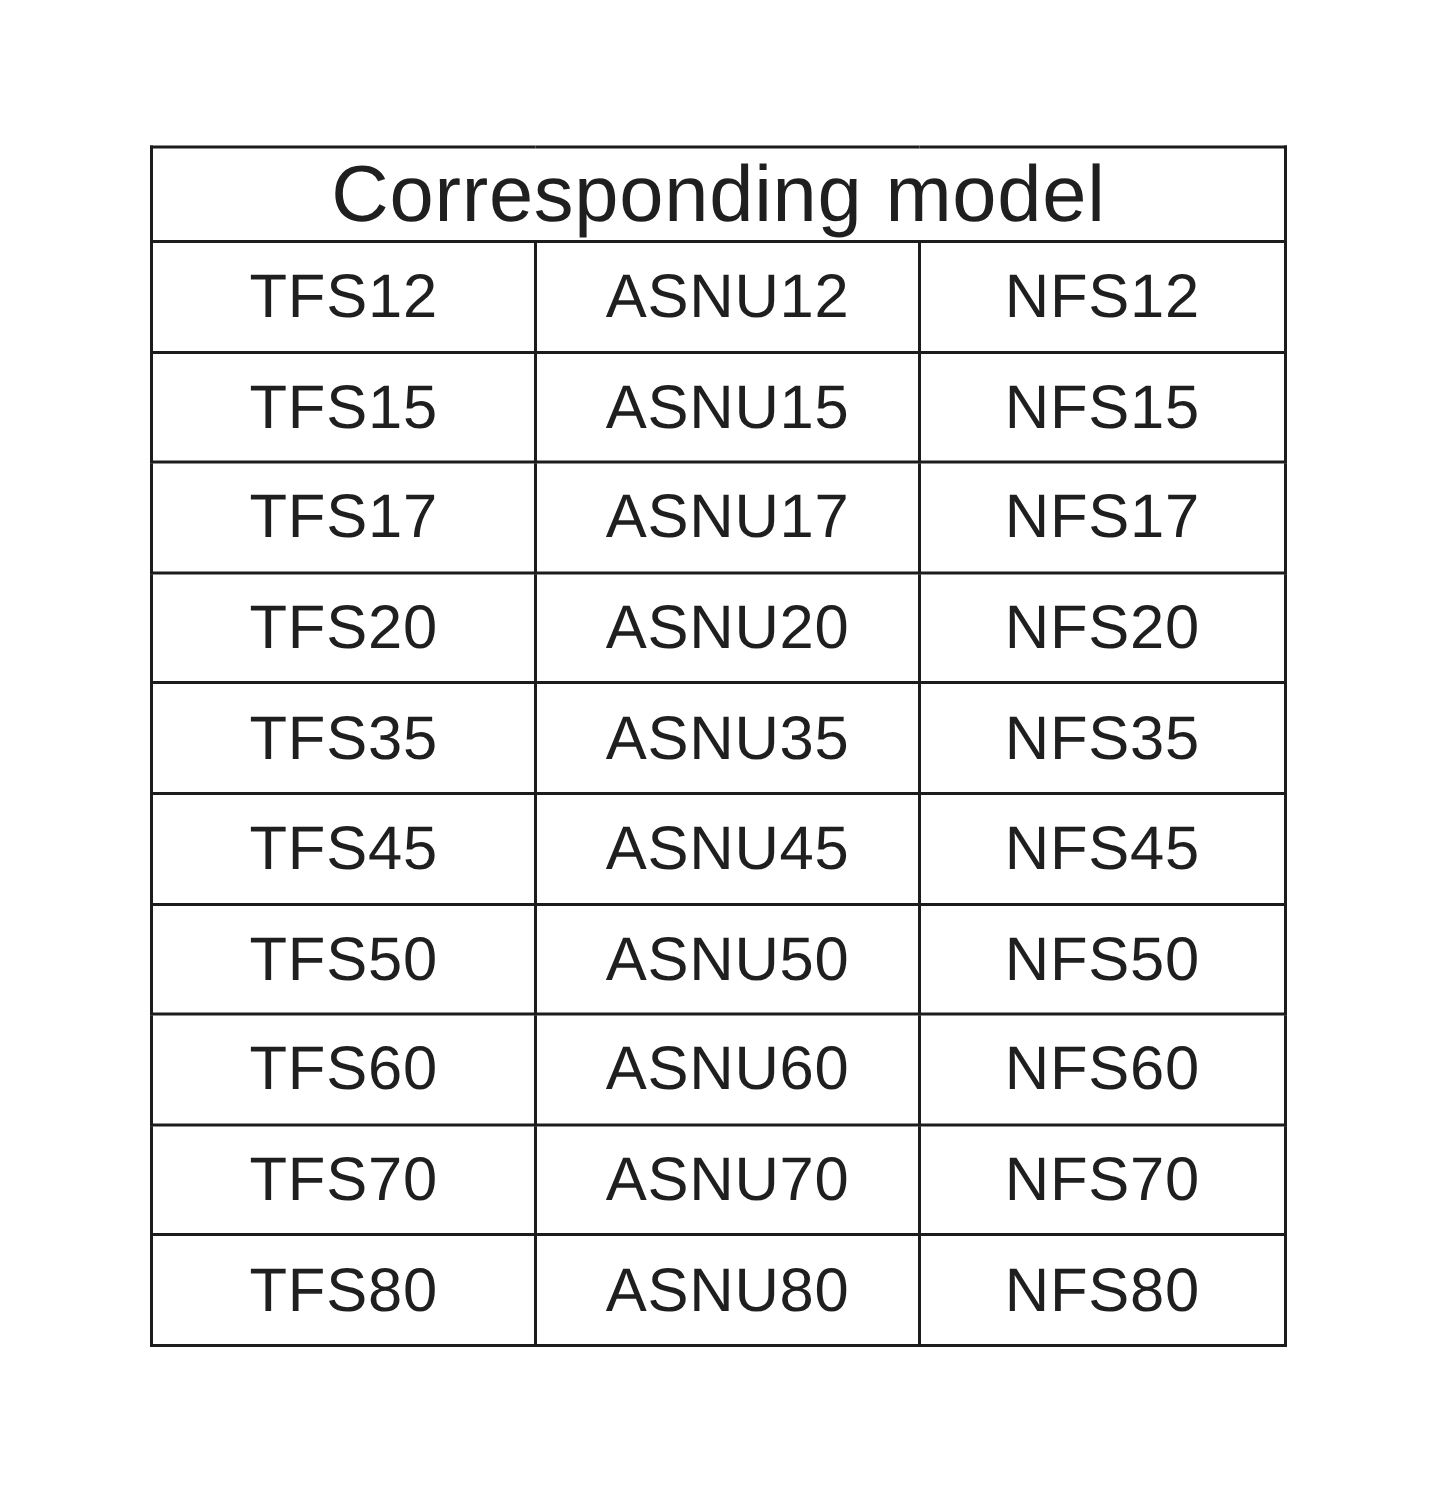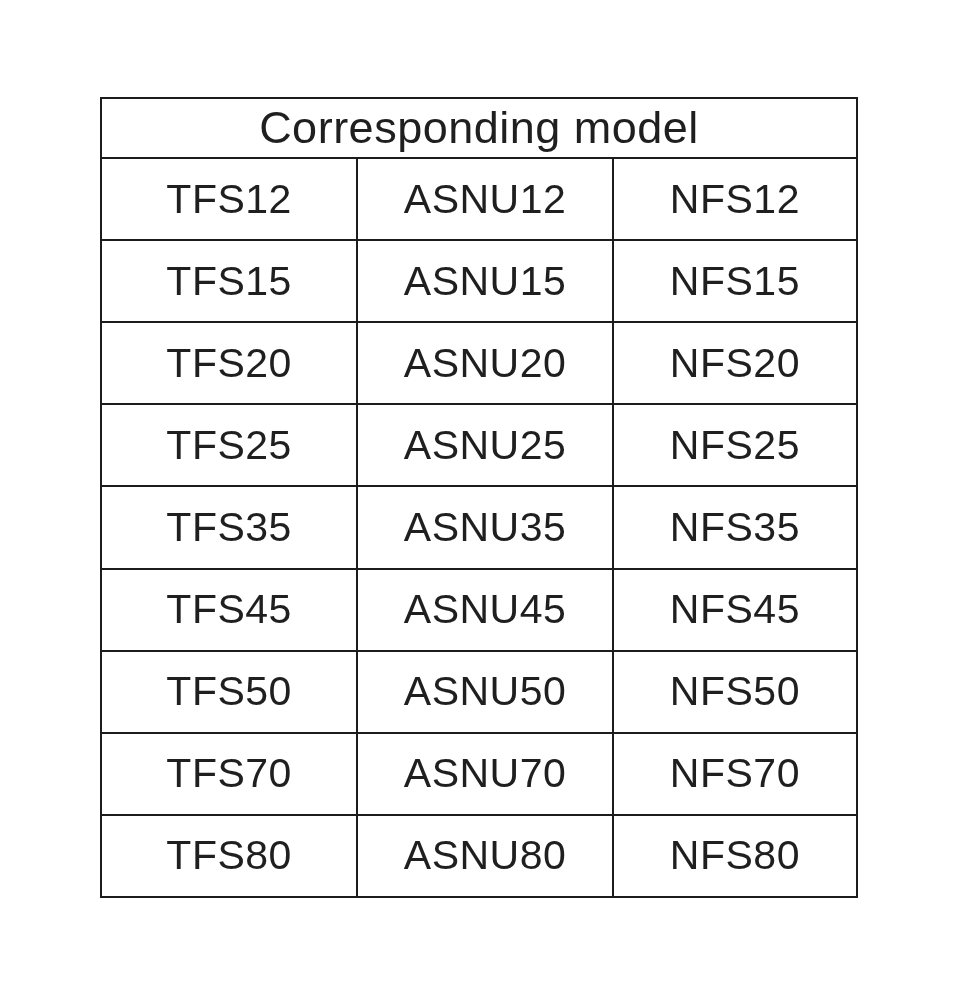--- a/index.html
+++ b/index.html
@@ -33,21 +33,21 @@
     border: 2.5px solid #1c1c1c;
     text-align: center;
     vertical-align: middle;
     padding: 0;
     color: #1f1f1f;
     font-weight: 400;
     white-space: nowrap;
     overflow: hidden;
   }
   table.model-table th {
-    font-size: 45px;
+    font-size: 53px;
     height: 58px;
     letter-spacing: 0.5px;
   }
   table.model-table td {
     font-size: 41px;
     height: 57px;
     letter-spacing: 0.5px;
   }
 </style>
 </head>
@@ -70,45 +70,50 @@
         <td>TFS12</td>
         <td>ASNU12</td>
         <td>NFS12</td>
       </tr>
       <tr>
         <td>TFS15</td>
         <td>ASNU15</td>
         <td>NFS15</td>
       </tr>
       <tr>
+        <td>TFS17</td>
+        <td>ASNU17</td>
+        <td>NFS17</td>
+      </tr>
+      <tr>
         <td>TFS20</td>
         <td>ASNU20</td>
         <td>NFS20</td>
-      </tr>
-      <tr>
-        <td>TFS25</td>
-        <td>ASNU25</td>
-        <td>NFS25</td>
       </tr>
       <tr>
         <td>TFS35</td>
         <td>ASNU35</td>
         <td>NFS35</td>
       </tr>
       <tr>
         <td>TFS45</td>
         <td>ASNU45</td>
         <td>NFS45</td>
       </tr>
       <tr>
         <td>TFS50</td>
         <td>ASNU50</td>
         <td>NFS50</td>
       </tr>
       <tr>
+        <td>TFS60</td>
+        <td>ASNU60</td>
+        <td>NFS60</td>
+      </tr>
+      <tr>
         <td>TFS70</td>
         <td>ASNU70</td>
         <td>NFS70</td>
       </tr>
       <tr>
         <td>TFS80</td>
         <td>ASNU80</td>
         <td>NFS80</td>
       </tr>
     </tbody>

